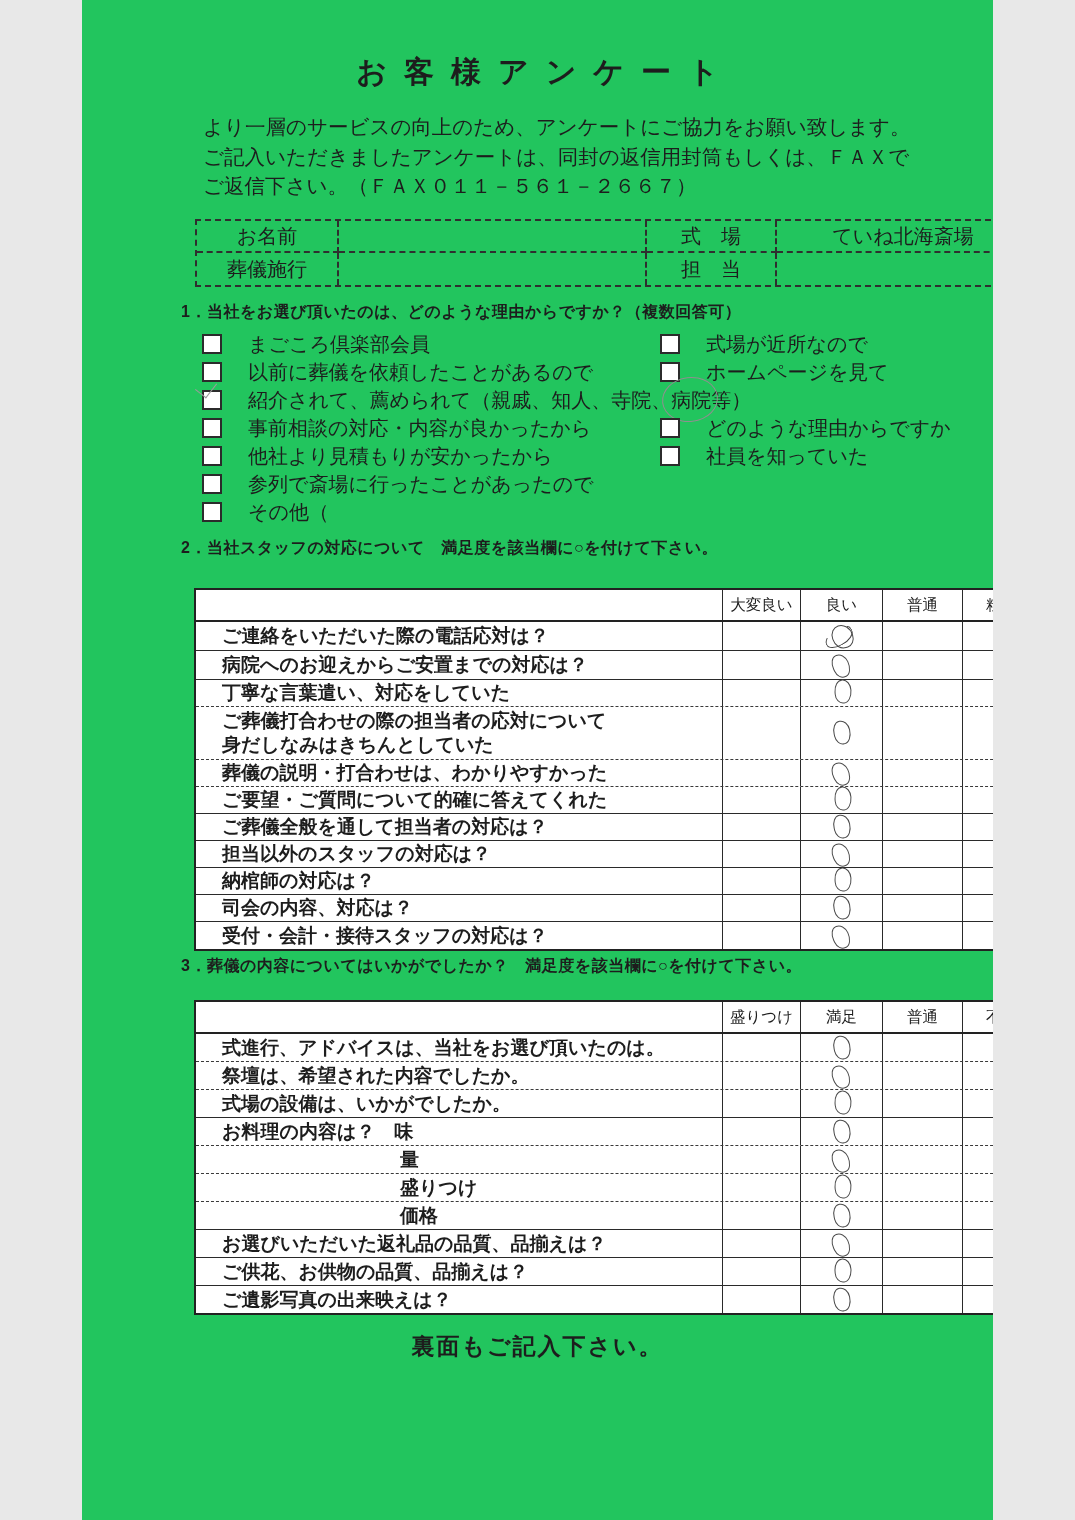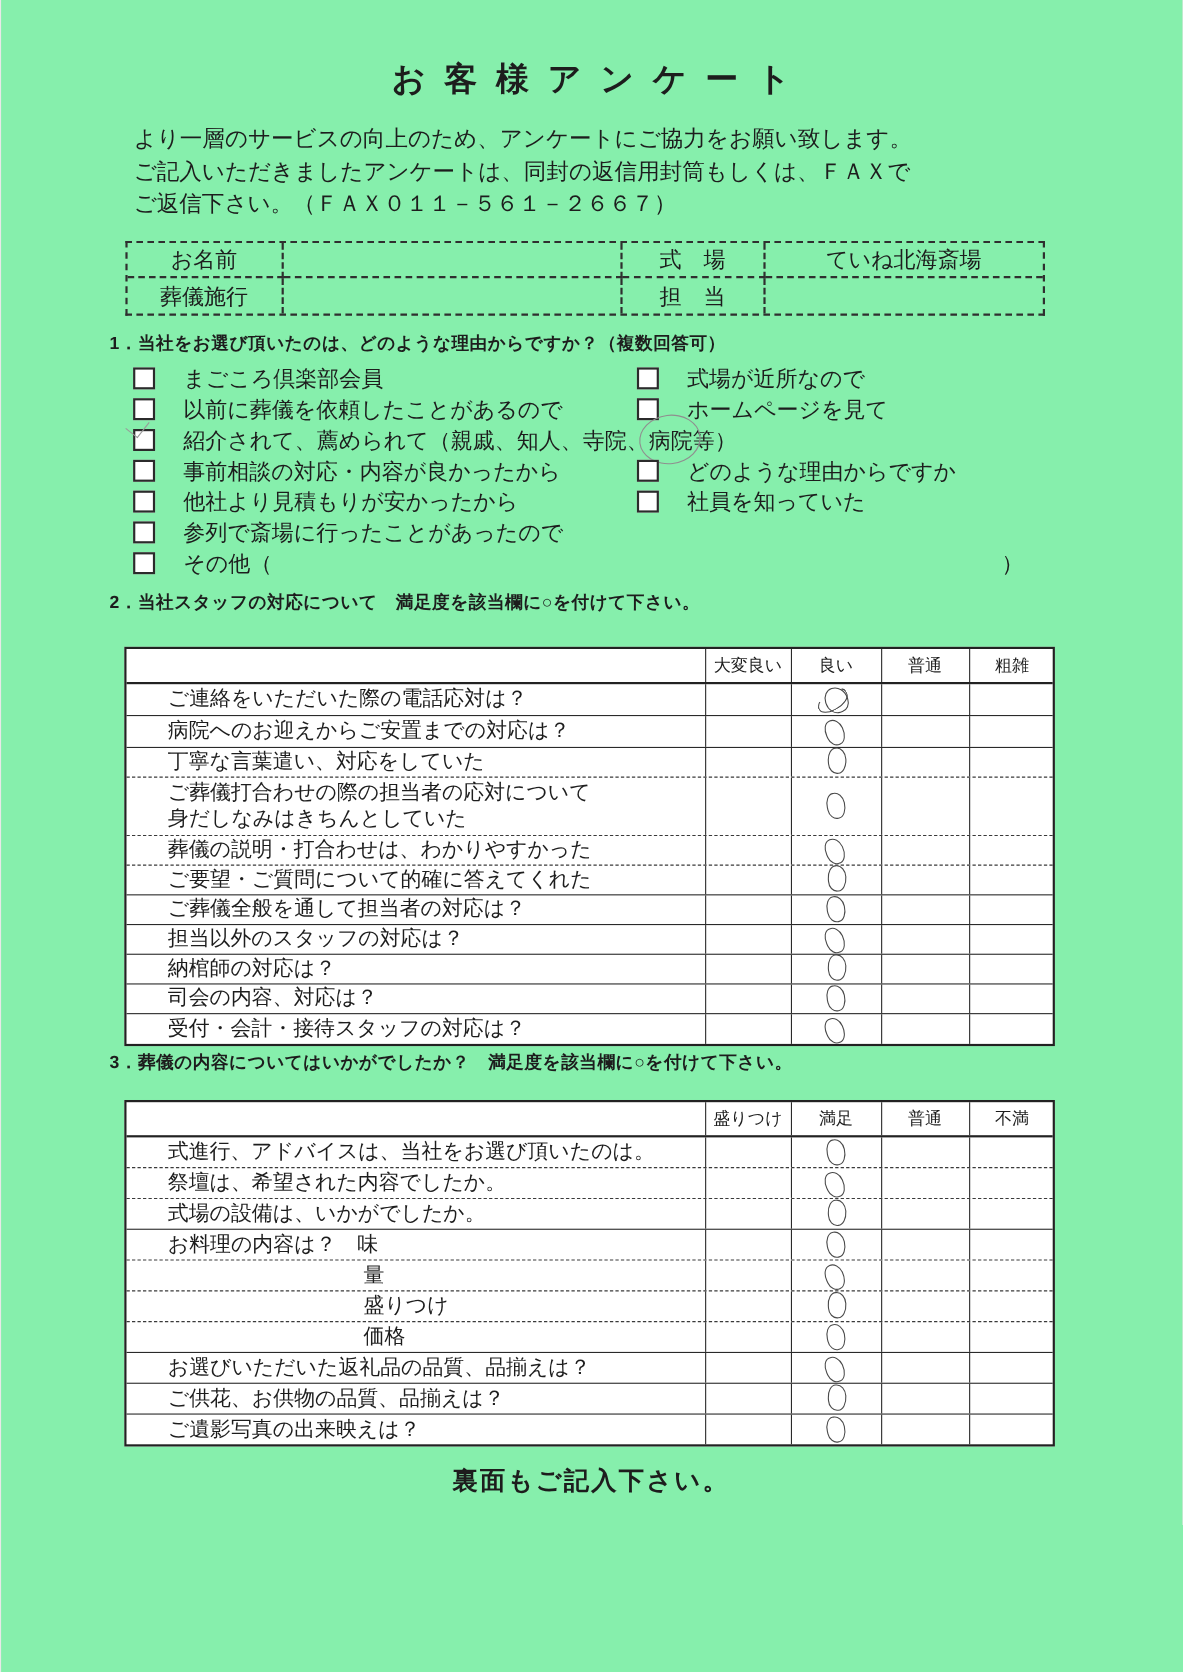--- a/index.html
+++ b/index.html
@@ -1,17 +1,17 @@
 <!DOCTYPE html>
 <html><head>
 <meta charset="utf-8">
 <style>
   html,body{margin:0;padding:0;background:#e8e8e8;}
   .page{
-    position:relative;width:1074px;height:1520px;background:#86efac;
+    position:relative;width:911px;height:1520px;background:#22c55e;
     font-family:"Liberation Sans","DejaVu Sans",sans-serif;color:#1d1d1d;
     margin:0 auto;overflow:hidden;
   }
   
   .title{position:absolute;top:52px;left:0;width:100%;text-align:center;
     font-size:30px;font-weight:bold;letter-spacing:17px;text-indent:17px;}
   .intro{position:absolute;top:112px;left:121px;width:860px;
     font-size:20.5px;line-height:29.5px;font-weight:500;}
   
   .infobox{position:absolute;top:219px;left:113px;width:832px;height:64px;
@@ -46,21 +46,21 @@
   .tbl{position:absolute;left:112px;width:846px;border:2px solid #222;
     box-sizing:border-box;background:#fff;}
   #tbl-staff{top:588px;}
   #tbl-content{top:1000px;}
   .trow,.thead{display:grid;grid-template-columns:526px 78px 82px 80px 78px;}
   .thead{height:30px;border-bottom:2px solid #222;}
   .hcell{display:flex;align-items:center;justify-content:center;
     font-size:15.5px;font-weight:500;border-left:1.5px solid #2a2a2a;}
   .hcell.first{border-left:none;}
   .lcell{display:flex;align-items:center;padding-left:26px;font-size:19px;
-    font-weight:400;white-space:pre-line;line-height:24px;margin-left:12px;}
+    font-weight:700;white-space:pre-line;line-height:24px;}
   .lcell.indent{padding-left:204px;}
   .acell{position:relative;border-left:1.5px solid #2a2a2a;}
   .h28{height:28px;} .h26{height:26px;} .h27{height:27px;} .h52{height:52px;}
   .sep-solid{border-bottom:1.5px solid #2a2a2a;}
   .sep-dash{border-bottom:1.5px dashed #3a3a3a;}
   
   .hand-circle{position:absolute;left:50%;top:50%;width:15px;height:22px;
     border:1.6px solid #4a4a4a;
     border-radius:48% 52% 50% 50% / 52% 48% 57% 43%;
     transform:translate(-50%,-52%) rotate(-13deg);}

